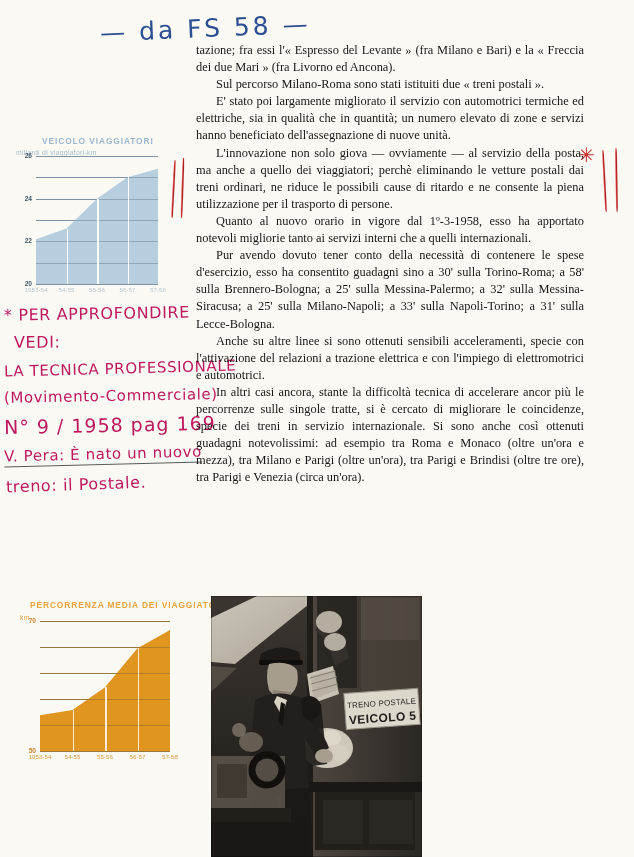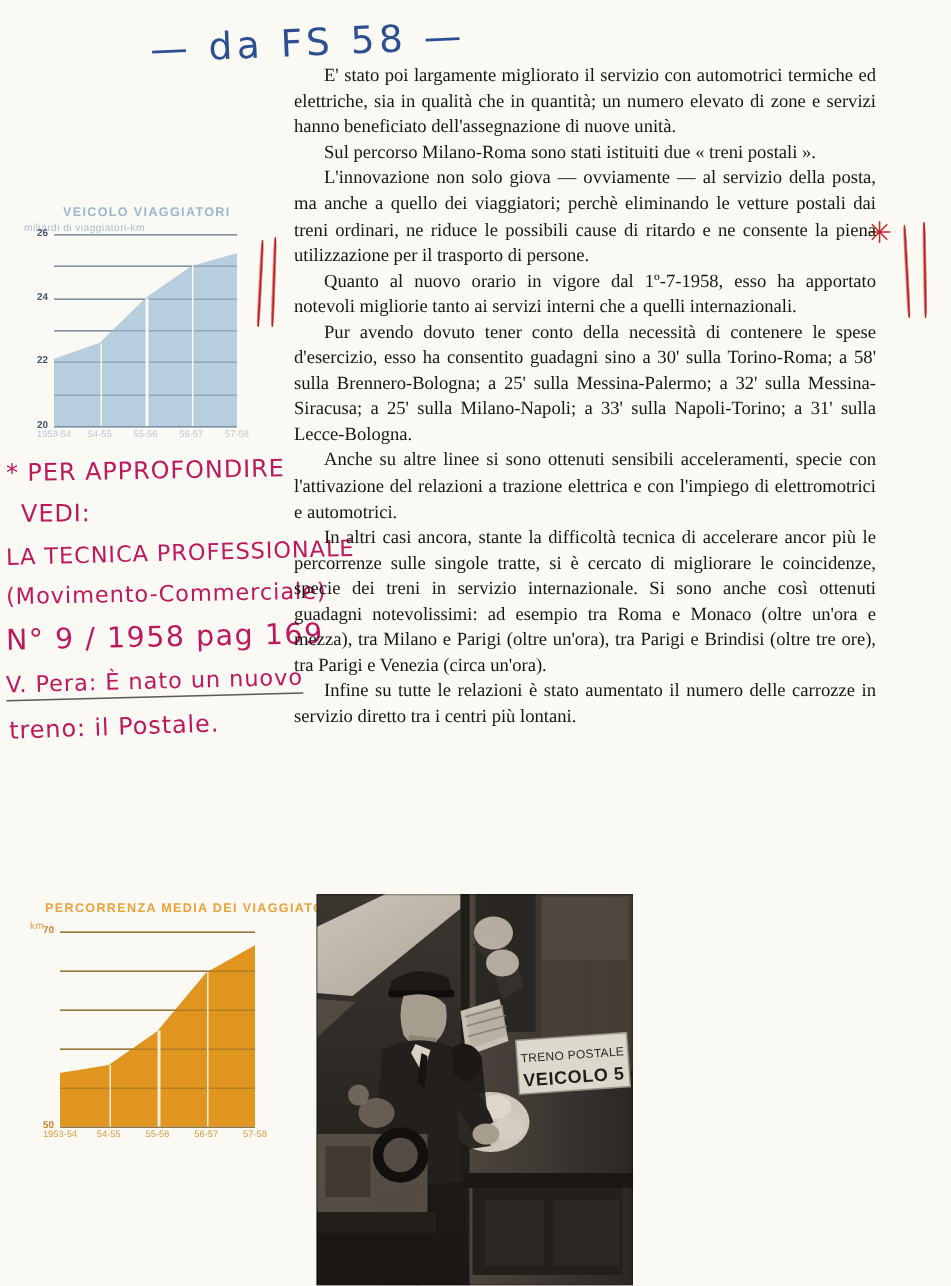--- a/index.html
+++ b/index.html
@@ -173,28 +173,28 @@
     <div class="mn7">treno: il Postale.</div>
   </div>
 
   <div class="red-mark" style="left:172px;top:160px;width:3px;height:58px;transform:rotate(3deg);"></div>
   <div class="red-mark" style="left:181px;top:158px;width:3px;height:60px;transform:rotate(2deg);"></div>
   <div class="red-mark" style="left:603px;top:150px;width:3px;height:62px;transform:rotate(-3deg);"></div>
   <div class="red-mark" style="left:615px;top:148px;width:3px;height:64px;transform:rotate(-1deg);"></div>
   <div class="star" style="left:578px;top:143px;">✳</div>
 
   <div class="body-col" id="bodycol">
+      <p class="noind">tazione; fra essi l'« Espresso del Levante » (fra Milano e Bari) e la « Freccia dei due Mari » (fra Livorno ed Ancona).</p>
+      <p class="">Sul percorso Milano-Roma sono stati istituiti due « treni postali ».</p>
       <p class="">E' stato poi largamente migliorato il servizio con automotrici termiche ed elettriche, sia in qualità che in quantità; un numero elevato di zone e servizi hanno beneficiato dell'assegnazione di nuove unità.</p>
-      <p class="">Sul percorso Milano-Roma sono stati istituiti due « treni postali ».</p>
       <p class="">L'innovazione non solo giova — ovviamente — al servizio della posta, ma anche a quello dei viaggiatori; perchè eliminando le vetture postali dai treni ordinari, ne riduce le possibili cause di ritardo e ne consente la piena utilizzazione per il trasporto di persone.</p>
-      <p class="">Quanto al nuovo orario in vigore dal 1º-7-1958, esso ha apportato notevoli migliorie tanto ai servizi interni che a quelli internazionali.</p>
+      <p class="">Quanto al nuovo orario in vigore dal 1º-3-1958, esso ha apportato notevoli migliorie tanto ai servizi interni che a quelli internazionali.</p>
       <p class="">Pur avendo dovuto tener conto della necessità di contenere le spese d'esercizio, esso ha consentito guadagni sino a 30' sulla Torino-Roma; a 58' sulla Brennero-Bologna; a 25' sulla Messina-Palermo; a 32' sulla Messina-Siracusa; a 25' sulla Milano-Napoli; a 33' sulla Napoli-Torino; a 31' sulla Lecce-Bologna.</p>
       <p class="">Anche su altre linee si sono ottenuti sensibili acceleramenti, specie con l'attivazione del relazioni a trazione elettrica e con l'impiego di elettromotrici e automotrici.</p>
       <p class="">In altri casi ancora, stante la difficoltà tecnica di accelerare ancor più le percorrenze sulle singole tratte, si è cercato di migliorare le coincidenze, specie dei treni in servizio internazionale. Si sono anche così ottenuti guadagni notevolissimi: ad esempio tra Roma e Monaco (oltre un'ora e mezza), tra Milano e Parigi (oltre un'ora), tra Parigi e Brindisi (oltre tre ore), tra Parigi e Venezia (circa un'ora).</p>
-      <p class="">Infine su tutte le relazioni è stato aumentato il numero delle carrozze in servizio diretto tra i centri più lontani.</p>
     </div>
 
   <div class="chart" id="chart2">
     <div class="c-title" style="margin-left:12px;">PERCORRENZA MEDIA DEI VIAGGIATORI</div>
     <div class="c-sub" style="margin-top:4px;margin-left:2px;">km</div>
     <div class="plot" id="plot2">
         <div class="gl" style="top: 130px; width: 130px;"></div>
         <div class="gl" style="top: 104px; width: 130px;"></div>
         <div class="gl" style="top: 78px; width: 130px;"></div>
         <div class="gl" style="top: 52px; width: 130px;"></div>

